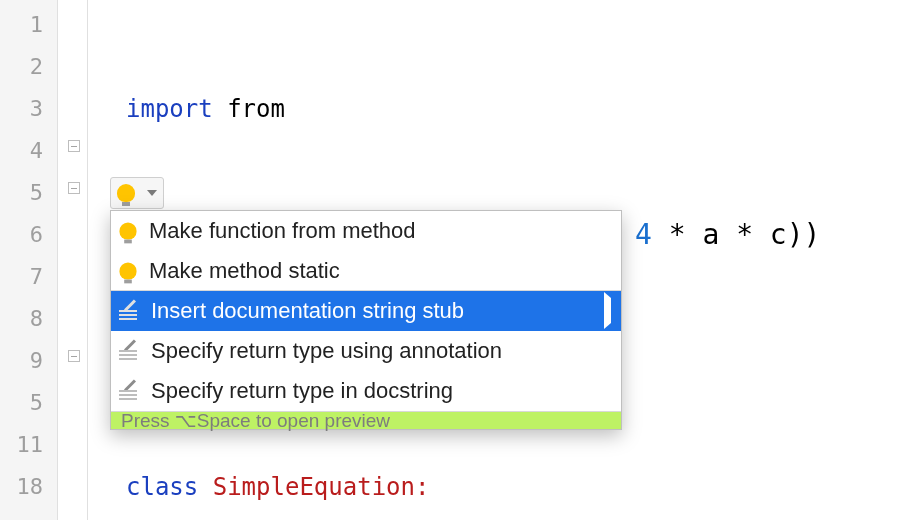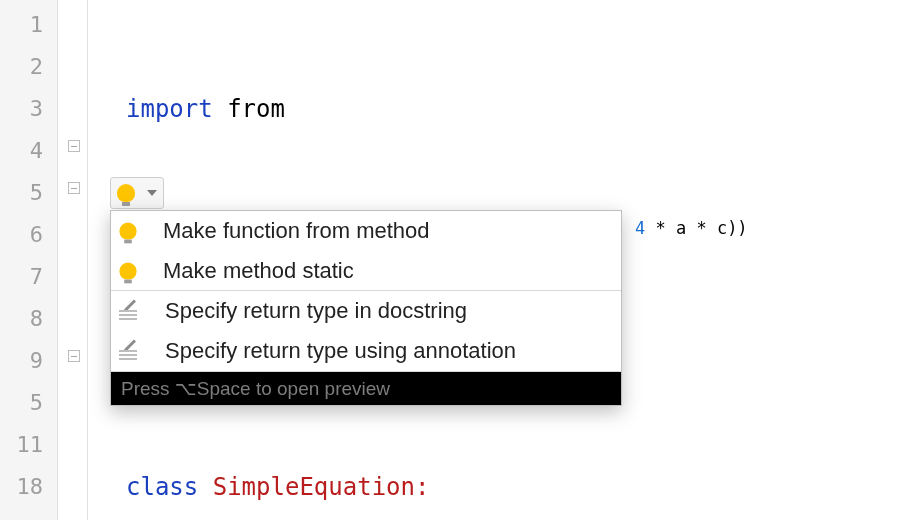--- a/index.html
+++ b/index.html
@@ -107,21 +107,21 @@
     box-shadow: 0 6px 18px rgba(0,0,0,0.25);
     z-index: 10;
     font-family: -apple-system, "Segoe UI", Arial, sans-serif;
     font-size: 22px;
   }
   .popup-item {
     height: 40px;
     display: flex;
     align-items: center;
     padding: 0 10px 0 8px;
-    gap: 26px;
+    gap: 12px;
     color: #222;
   }
   .popup-item.sep-after { border-bottom: 1px solid #d8d8d8; text-align: center; }
   .popup-item.selected {
     background: #1e73e8;
     color: #ffffff;
   }
   .popup-item .sub {
     margin-left: auto;
   }
@@ -144,35 +144,35 @@
   }
   .edit-icon .lines {
     position: absolute;
     bottom: 0; left: 0;
     width: 18px; height: 10px;
     background: repeating-linear-gradient(#bdbdbd 0 2px, transparent 2px 4px);
   }
   .popup-item.selected .edit-icon .pen { background: #e0e0e0; }
   .popup-item.selected .edit-icon .lines { background: repeating-linear-gradient(#e0e0e0 0 2px, transparent 2px 4px); }
   .popup-footer {
-    height: 34px;
-    background: #000000;
+    height: 18px;
+    background: #bef264;
     border-top: 1px solid #d8d8d8;
     color: #7d7d7d;
     font-size: 19px;
     display: flex;
     align-items: center;
     padding: 0 10px;
   }
   .frag-right {
     position: absolute;
     top: 218px;
     left: 635px;
     font-family: "Menlo","Consolas",monospace;
-    font-size: 17px;
+    font-size: 28px;
     color: #000;
   }
 </style>
 </head>
 <body>
 
 <div class="editor">
   <div class="gutter" id="gutter">
       <div>1</div>
       <div>2</div>
@@ -218,28 +218,36 @@
 <div class="popup" id="popup">
 
   <div class="popup-item">
       <span class="bulb" style="transform: scale(0.95);"></span>
       <span>Make function from method</span>
     </div>
     <div class="popup-item sep-after">
       <span class="bulb" style="transform: scale(0.95);"></span>
       <span>Make method static</span>
     </div>
+    <div class="popup-item selected">
+      <span class="edit-icon">
+        <span class="pen"></span>
+        <span class="lines"></span>
+      </span>
+      <span>Insert documentation string stub</span>
+      <span class="sub"><span class="sub-caret"></span></span>
+    </div>
+    <div class="popup-item">
+      <span class="edit-icon">
+        <span class="pen"></span>
+        <span class="lines"></span>
+      </span>
+      <span>Specify return type using annotation</span>
+    </div>
     <div class="popup-item">
       <span class="edit-icon">
         <span class="pen"></span>
         <span class="lines"></span>
       </span>
       <span>Specify return type in docstring</span>
     </div>
-    <div class="popup-item">
-      <span class="edit-icon">
-        <span class="pen"></span>
-        <span class="lines"></span>
-      </span>
-      <span>Specify return type using annotation</span>
-    </div>
     <div class="popup-footer">Press ⌥Space to open preview</div>
 </div>
 
 </body></html>

